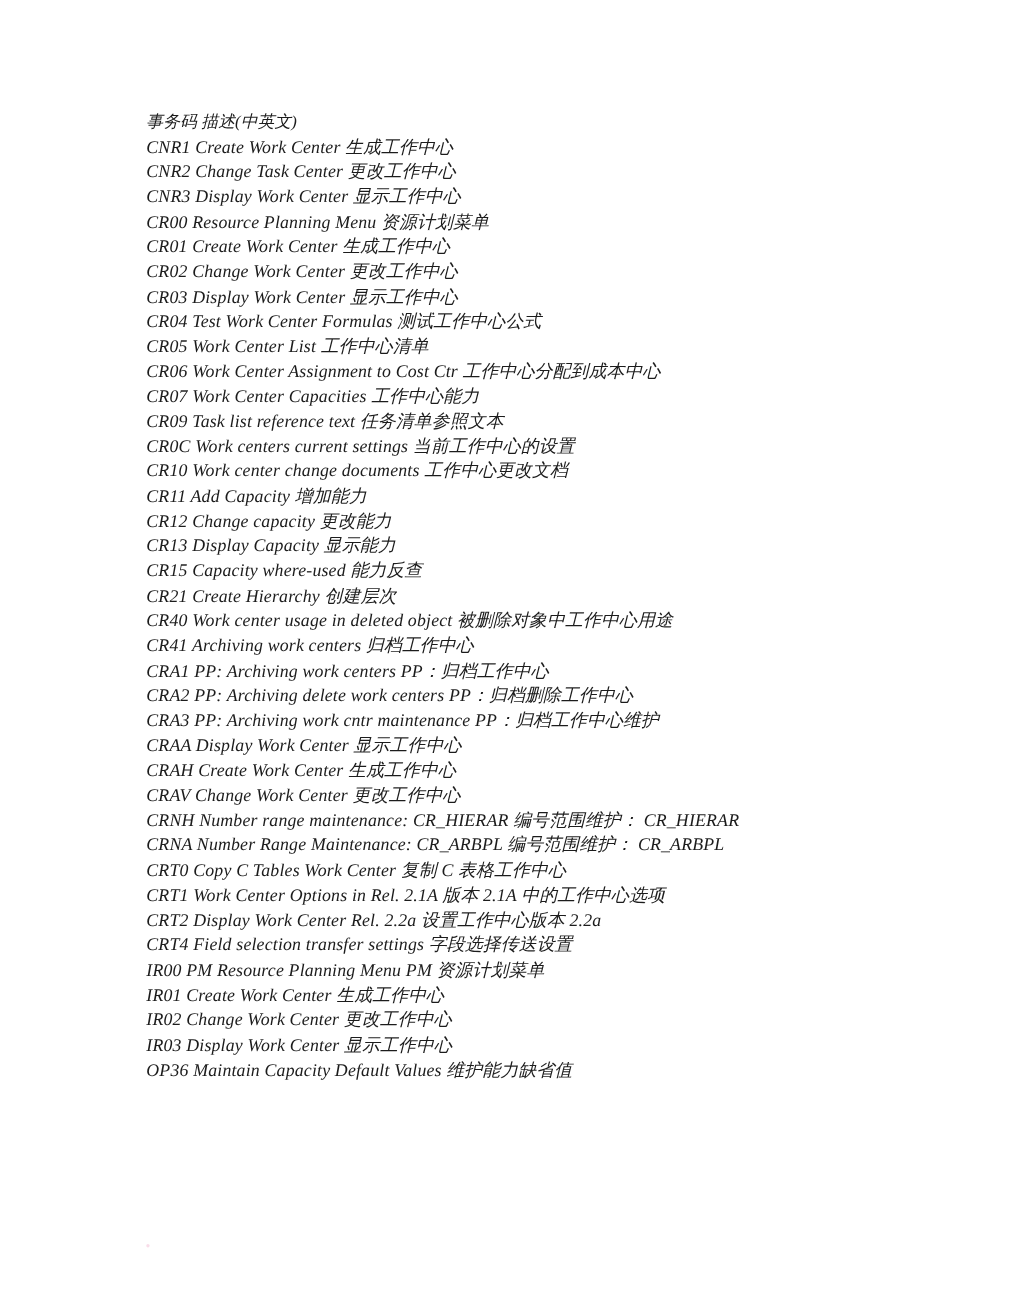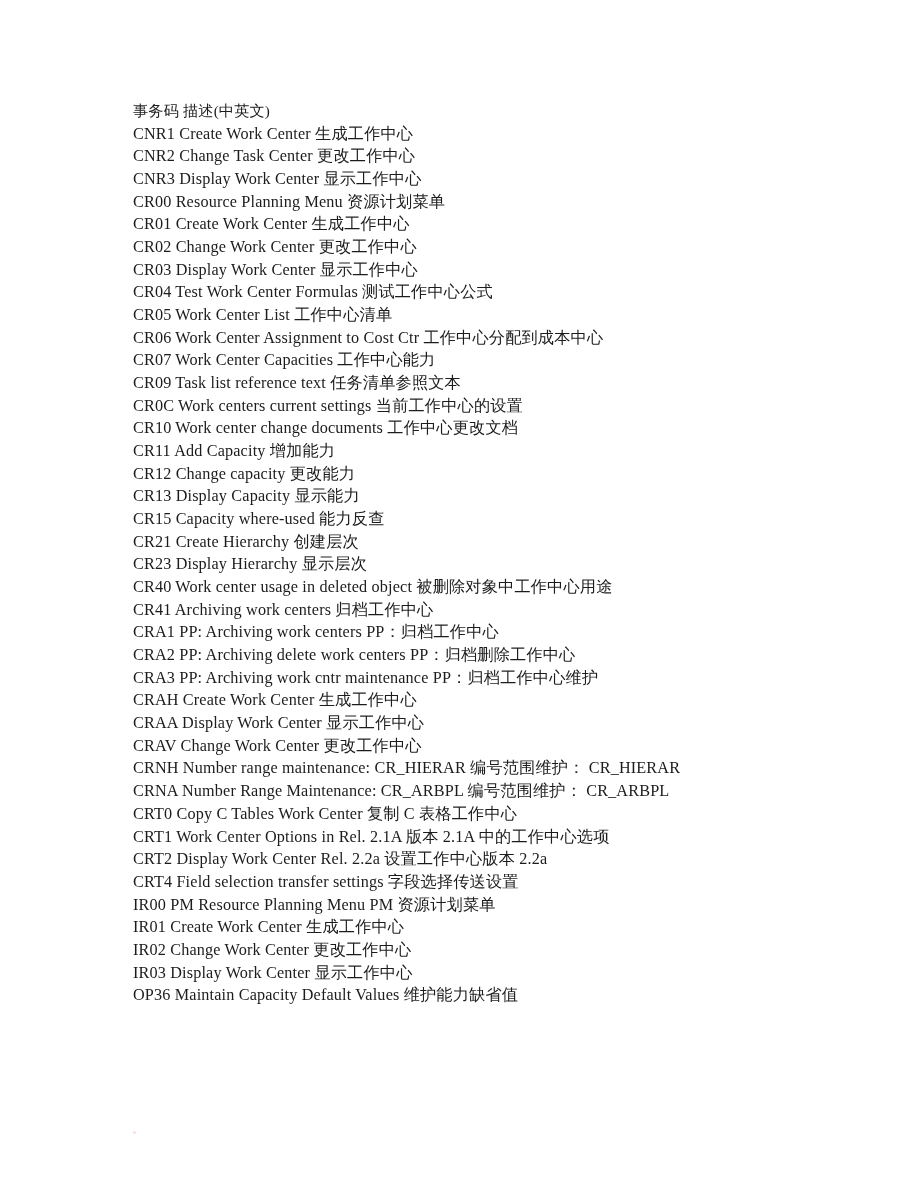--- a/index.html
+++ b/index.html
@@ -31,20 +31,21 @@
     top: 100px;
     width: 700px;
   }
   .doc-line {
     font-size: 16.2px;
     line-height: 22.68px;
     white-space: pre;
     letter-spacing: 0.01em;
     color: #1c1c1c;
     height: 22.68px;
+    font-style: italic;
   }
   .doc-line.header-line {
     font-size: 15.2px;
   }
   .speck {
     position: absolute;
     left: 133px;
     top: 1131px;
     width: 3px;
     height: 3px;
@@ -71,28 +72,27 @@
       <div class="doc-line">CR06 Work Center Assignment to Cost Ctr 工作中心分配到成本中心</div>
       <div class="doc-line">CR07 Work Center Capacities 工作中心能力</div>
       <div class="doc-line">CR09 Task list reference text 任务清单参照文本</div>
       <div class="doc-line">CR0C Work centers current settings 当前工作中心的设置</div>
       <div class="doc-line">CR10 Work center change documents 工作中心更改文档</div>
       <div class="doc-line">CR11 Add Capacity 增加能力</div>
       <div class="doc-line">CR12 Change capacity 更改能力</div>
       <div class="doc-line">CR13 Display Capacity 显示能力</div>
       <div class="doc-line">CR15 Capacity where-used 能力反查</div>
       <div class="doc-line">CR21 Create Hierarchy 创建层次</div>
-      <div class="doc-line">CR23 Display Hierarchy 显示层次</div>
       <div class="doc-line">CR40 Work center usage in deleted object 被删除对象中工作中心用途</div>
       <div class="doc-line">CR41 Archiving work centers 归档工作中心</div>
       <div class="doc-line">CRA1 PP: Archiving work centers PP：归档工作中心</div>
       <div class="doc-line">CRA2 PP: Archiving delete work centers PP：归档删除工作中心</div>
       <div class="doc-line">CRA3 PP: Archiving work cntr maintenance PP：归档工作中心维护</div>
+      <div class="doc-line">CRAA Display Work Center 显示工作中心</div>
       <div class="doc-line">CRAH Create Work Center 生成工作中心</div>
-      <div class="doc-line">CRAA Display Work Center 显示工作中心</div>
       <div class="doc-line">CRAV Change Work Center 更改工作中心</div>
       <div class="doc-line">CRNH Number range maintenance: CR_HIERAR 编号范围维护： CR_HIERAR</div>
       <div class="doc-line">CRNA Number Range Maintenance: CR_ARBPL 编号范围维护： CR_ARBPL</div>
       <div class="doc-line">CRT0 Copy C Tables Work Center 复制 C 表格工作中心</div>
       <div class="doc-line">CRT1 Work Center Options in Rel. 2.1A 版本 2.1A 中的工作中心选项</div>
       <div class="doc-line">CRT2 Display Work Center Rel. 2.2a 设置工作中心版本 2.2a</div>
       <div class="doc-line">CRT4 Field selection transfer settings 字段选择传送设置</div>
       <div class="doc-line">IR00 PM Resource Planning Menu PM 资源计划菜单</div>
       <div class="doc-line">IR01 Create Work Center 生成工作中心</div>
       <div class="doc-line">IR02 Change Work Center 更改工作中心</div>

